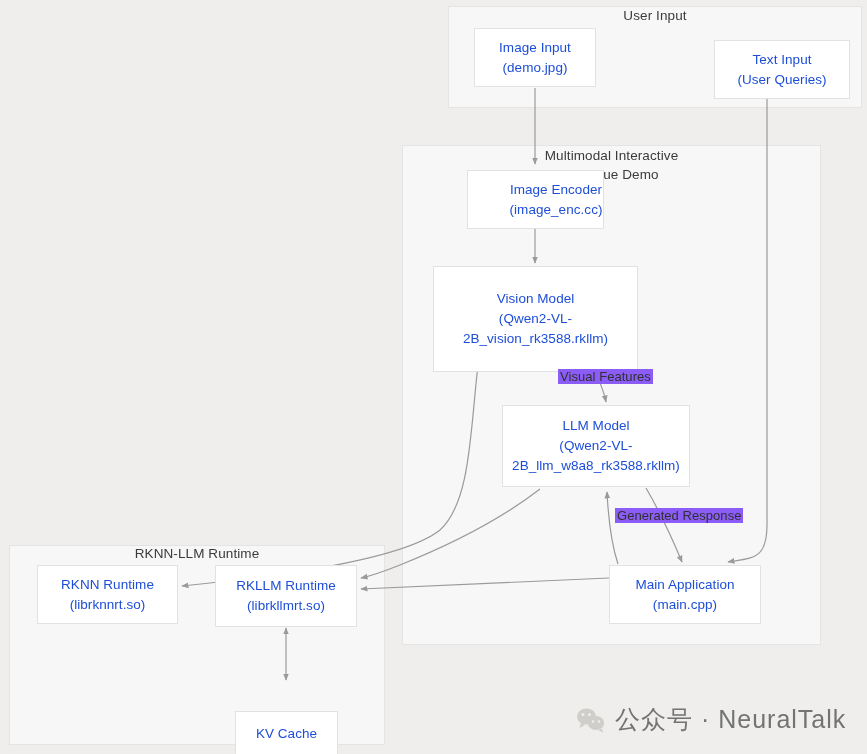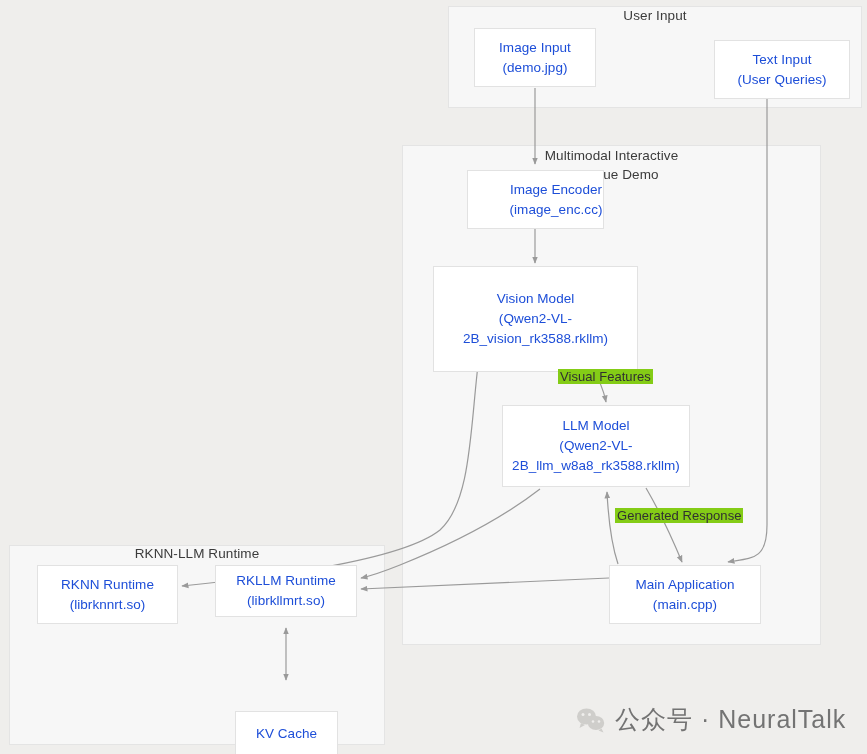--- a/index.html
+++ b/index.html
@@ -58,21 +58,21 @@
   }
   .edge {
     fill: none;
     stroke: #9a9a9a;
     stroke-width: 1.2px;
   }
   .edge-label {
     position: absolute;
     font-size: 13px;
     color: #303030;
-    background: #84cc16;
+    background: #8b5cf6;
     padding: 0 2px;
     white-space: nowrap;
     letter-spacing: 0.05px;
   }
   .watermark {
     position: absolute;
     display: flex;
     align-items: center;
     gap: 9px;
     color: #cfcecb;
@@ -161,21 +161,21 @@
   <div class="node" style="left:609px; top:565px; width:152px; height:59px;">
     <span class="ln">Main Application</span>
     <span class="ln">(main.cpp)</span>
   </div>
 
   <div class="node" style="left:37px; top:565px; width:141px; height:59px;">
     <span class="ln">RKNN Runtime</span>
     <span class="ln">(librknnrt.so)</span>
   </div>
 
-  <div class="node" style="left:215px; top:565px; width:142px; height:52px;">
+  <div class="node" style="left:215px; top:565px; width:142px; height:62px;">
     <span class="ln">RKLLM Runtime</span>
     <span class="ln">(librkllmrt.so)</span>
   </div>
 
   <div class="node" style="left:235px; top:683px; width:103px; height:46px;margin-top:28px;">
     <span class="ln">KV Cache</span>
   </div>
 
   <div class="edge-label" style="left:558px; top:369px;">Visual Features</div>
 

